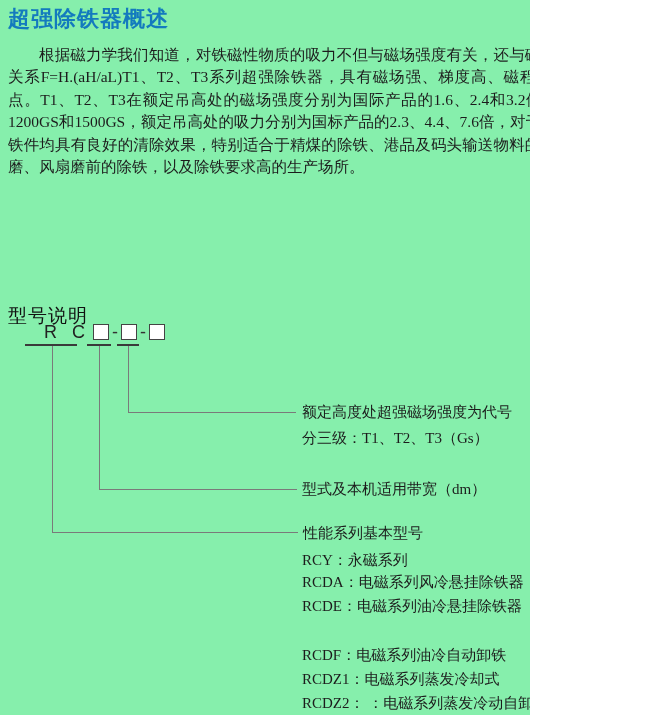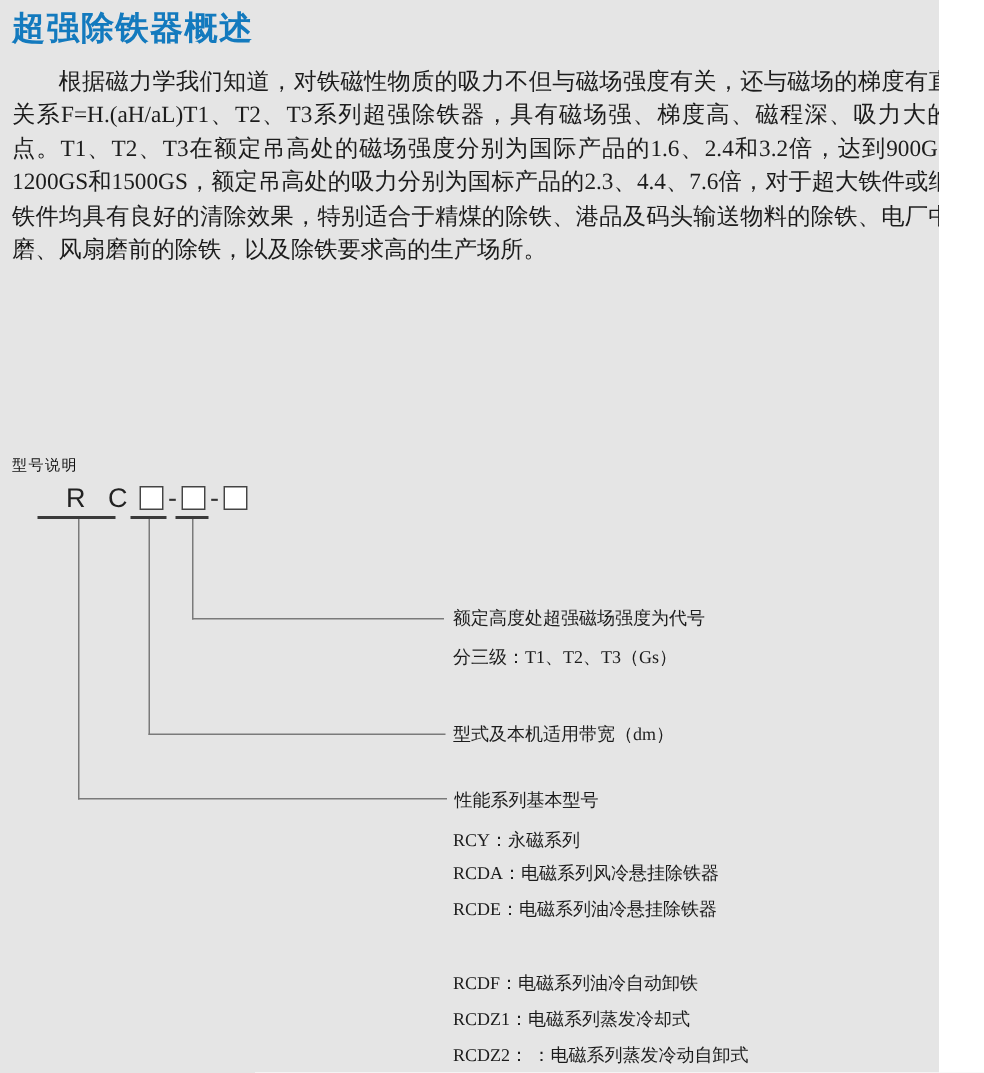--- a/index.html
+++ b/index.html
@@ -1,19 +1,19 @@
 <!DOCTYPE html>
 <html><head>
 <meta charset="utf-8">
 <style>
   html,body{margin:0;padding:0;background:#ffffff;}
   .page{
     position:relative;
-    width:626px;height:715px;
-    background:#e5e5e5;
+    width:530px;height:715px;
+    background:#86efac;
     overflow:hidden;
     font-family:"Liberation Serif", serif;
     color:#1c1c1c;
   }
   .page-title{
     position:absolute;left:8px;top:4px;
     margin:0;
     font-family:"Liberation Sans", sans-serif;
     font-size:22px;font-weight:bold;
     letter-spacing:1px;
@@ -21,42 +21,42 @@
   }
   .body-text{
     position:absolute;left:8px;top:44px;width:642px;
     font-size:15.5px;line-height:22.4px;
     text-align:justify;
   }
   .body-text p{margin:0;text-indent:2em;}
   .model-title{
     position:absolute;left:8px;top:303px;
     font-family:"Liberation Sans", sans-serif;
-    font-size:10px;color:#111;
+    font-size:19px;color:#111;
     letter-spacing:1px;
   }
   .model-code{
     position:absolute;left:44px;top:322px;
     font-family:"Liberation Sans", sans-serif;
     font-size:18px;color:#222;
     display:flex;align-items:center;height:20px;
   }
   .code-letters{letter-spacing:5px;margin-right:3px;}
   .code-box{
     display:inline-block;width:14px;height:14px;
     border:1.6px solid #444;background:#fff;
   }
   .code-dash{margin:0 3px;color:#333;}
   .underline{
     position:absolute;height:2px;background:#3a3a3a;
   }
   .lead{position:absolute;background:#7a7a7a;}
   .callout, .series-item{
     position:absolute;left:302px;
-    font-size:12px;line-height:17px;
+    font-size:15px;line-height:17px;
     white-space:nowrap;color:#1c1c1c;
   }
   .series-header{left:303px;}
 </style>
 </head>
 <body>
 
 <div class="page">
 
   <h1 class="page-title">超强除铁器概述</h1>

